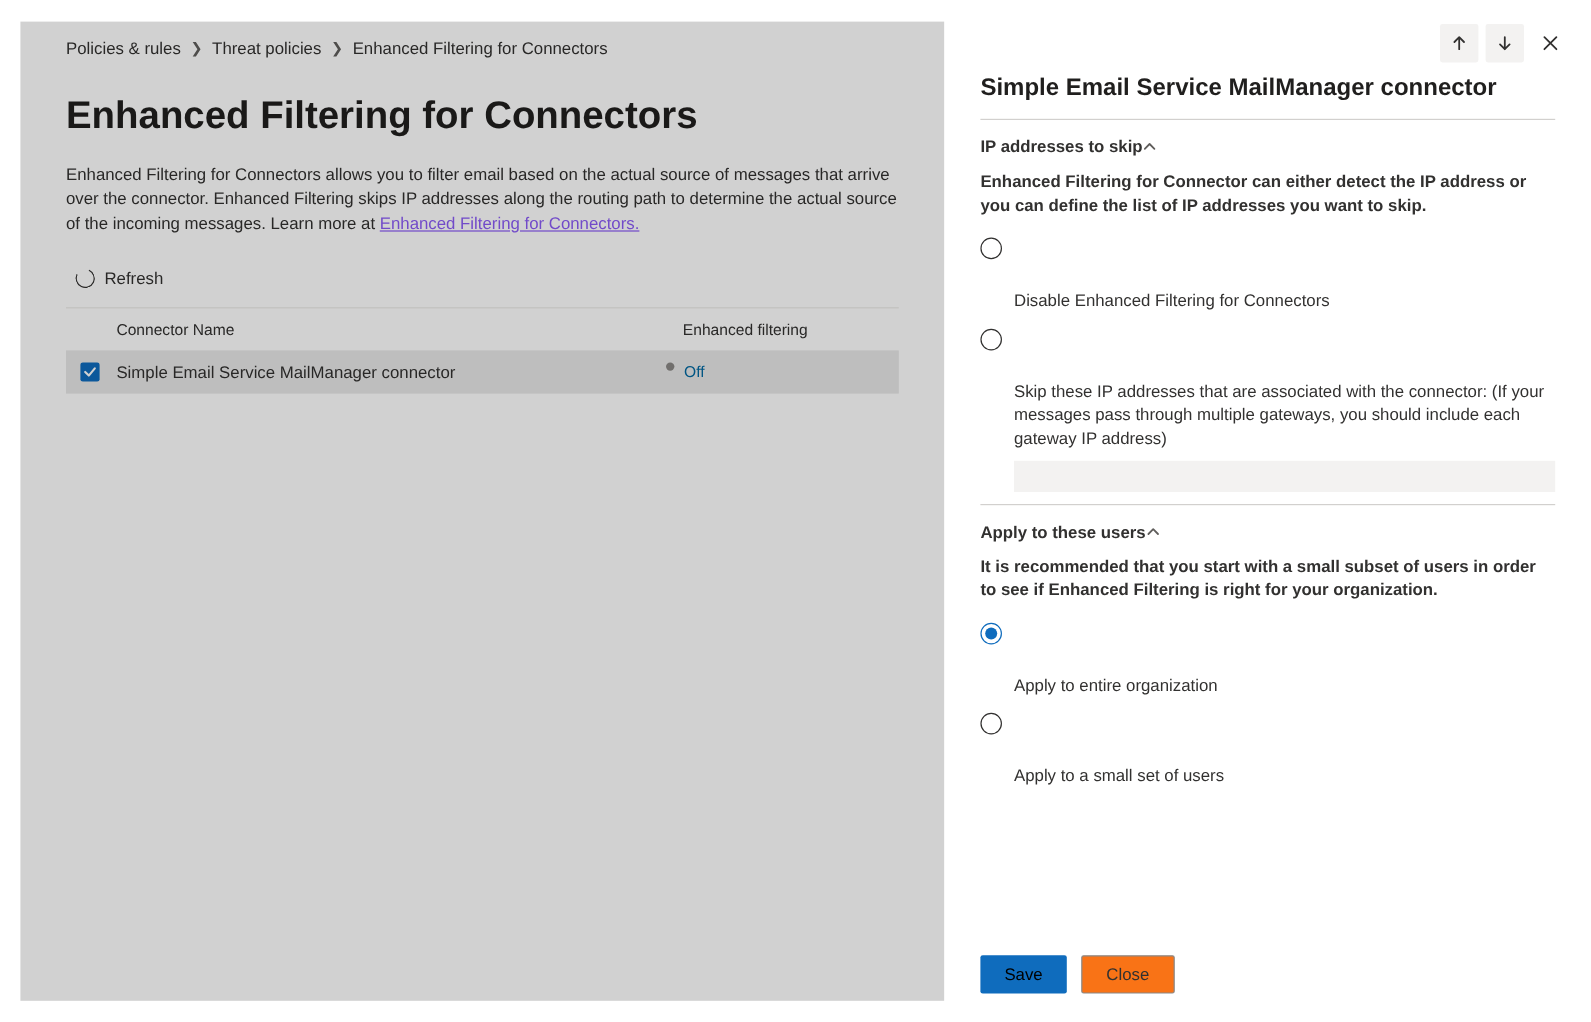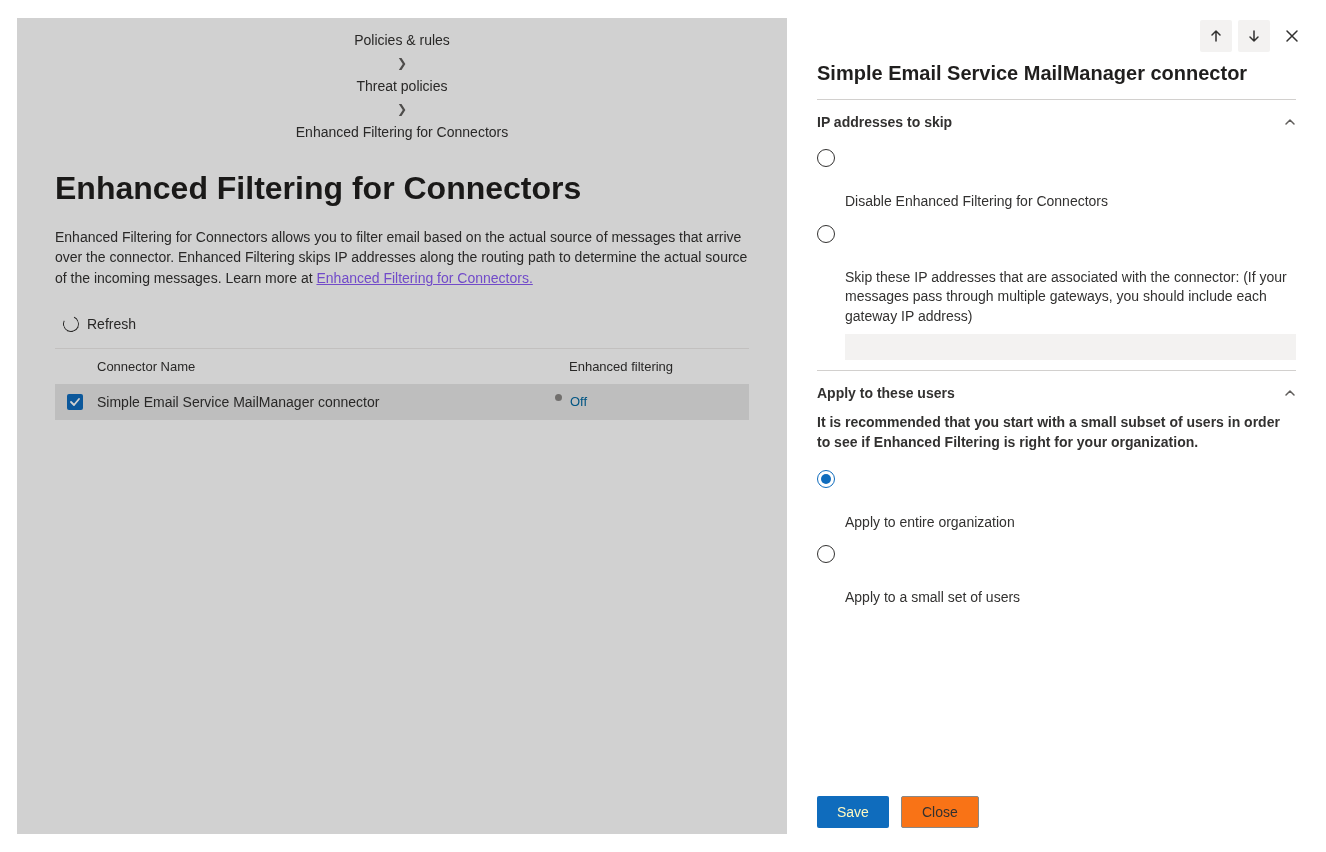--- a/index.html
+++ b/index.html
@@ -20,21 +20,20 @@
   }
   .main-inner {
     padding: 14px 38px 0 38px;
   }
   .breadcrumb {
     display: flex; align-items: center;
     font-size: 14px;
     color: #323130;
     gap: 8px;
     margin-bottom: 30px;
-    flex-direction: column;
   }
   .breadcrumb .crumb { cursor: pointer; }
   .breadcrumb .chev { color: #605e5c; font-size: 12px; }
   .page-title {
     font-size: 32px;
     font-weight: 700;
     margin: 0 0 20px 0;
     color: #201f1e;
   }
   .page-desc {
@@ -135,21 +134,21 @@
     font-weight: 700;
     margin: 0 0 14px 0;
     color: #201f1e;
   }
   .section {
     border-top: 1px solid #d2d0ce;
     padding-top: 14px;
     margin-bottom: 10px;
   }
   .section-head {
-    display: flex; justify-content: space-between; align-items: center;
+    display: flex; align-items: center;
     cursor: pointer;
     margin-bottom: 12px;
   }
   .section-head .label {
     font-weight: 600; font-size: 14px;
   }
   .chevron-up {
     width: 12px; height: 12px;
   }
   .section-desc {
@@ -201,21 +200,21 @@
   }
   .btn {
     height: 32px;
     padding: 0 20px;
     font-size: 14px;
     border-radius: 2px;
     cursor: pointer;
     display: flex; align-items: center; justify-content: center;
   }
   .btn-primary {
-    background: #0f6cbd; color: #fef9c3; border: none;
+    background: #0f6cbd; color: #000000; border: none;
   }
   .btn-default {
     background: #f97316; color: #323130;
     border: 1px solid #8a8886;
   }
 </style>
 </head>
 <body>
 
 <div class="main-area">
@@ -285,20 +284,21 @@
   <div class="flyout-body">
     <h2 class="flyout-title">Simple Email Service MailManager connector</h2>
 
     <div class="section">
       <div class="section-head">
         <span class="label">IP addresses to skip</span>
         <svg class="chevron-up" viewBox="0 0 12 12">
             <path d="M2 8 L6 4 L10 8" stroke="#605e5c" stroke-width="1.5" fill="none" stroke-linecap="round" stroke-linejoin="round"></path>
           </svg>
       </div>
+      <div class="section-desc">Enhanced Filtering for Connector can either detect the IP address or you can define the list of IP addresses you want to skip.</div>
 
       <div class="radio-row">
         <div class="radio"></div>
         <div class="radio-label">Disable Enhanced Filtering for Connectors</div>
       </div>
       <div class="radio-row">
         <div class="radio"></div>
         <div class="radio-label">Skip these IP addresses that are associated with the connector: (If your messages pass through multiple gateways, you should include each gateway IP address)</div>
       </div>
       <div class="ip-input-row">

